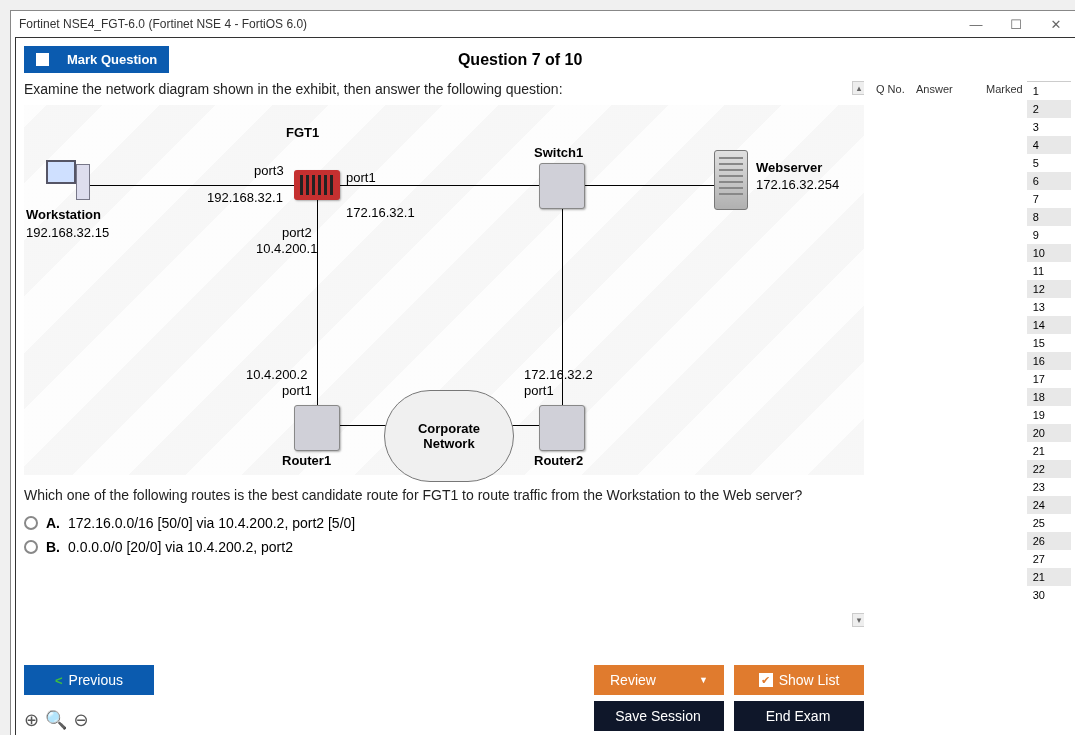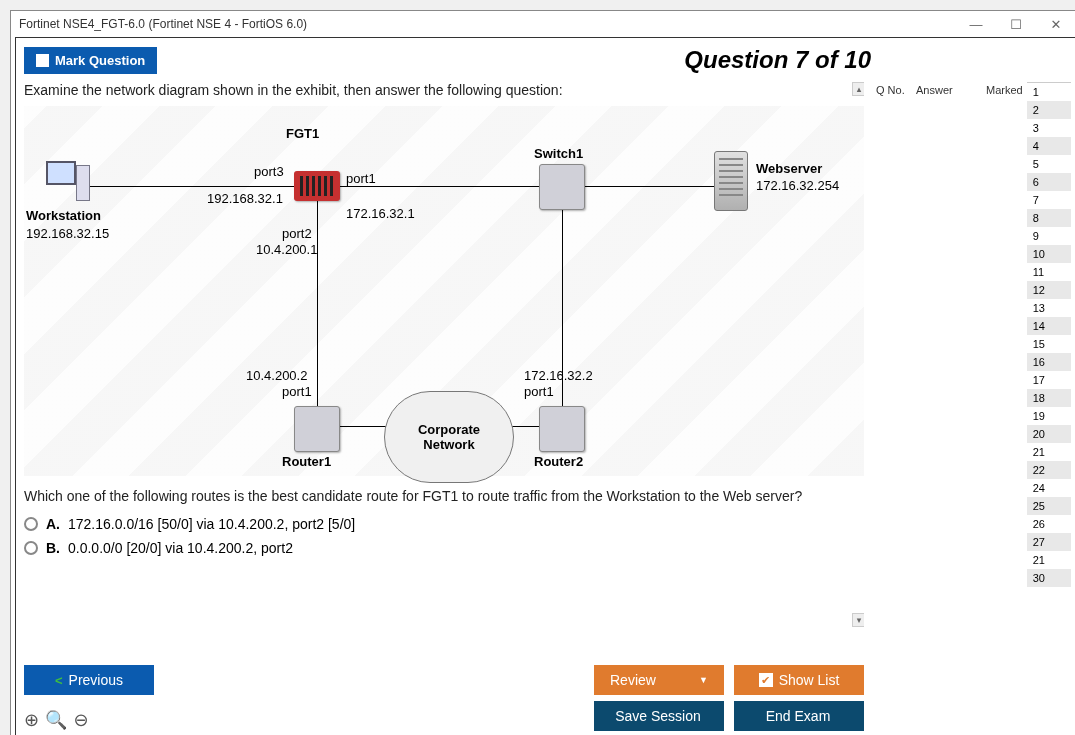--- a/index.html
+++ b/index.html
@@ -3,23 +3,23 @@
 <meta charset="utf-8">
 <style>
 * { box-sizing: border-box; margin: 0; padding: 0; font-family: Arial, sans-serif; }
 body { background: #f0f0f0; padding: 10px; }
 .window { width: 1075px; height: 735px; background: #fff; border: 1px solid #888; display: flex; flex-direction: column; }
 .titlebar { height: 26px; display: flex; align-items: center; padding: 0 8px; font-size: 12px; color: #333; }
 .titlebar .title-text { flex: 1; }
 .win-btn { width: 40px; height: 24px; display: flex; align-items: center; justify-content: center; color: #666; font-size: 13px; cursor: pointer; }
 .content { flex: 1; border: 1px solid #333; margin: 0 4px 4px 4px; display: flex; flex-direction: column; padding: 8px; }
 .header-row { display: flex; align-items: center; margin-bottom: 8px; }
-.mark-q { background: #0b5baf; color: #fff; font-weight: bold; font-size: 13px; padding: 6px 12px; display: inline-flex; align-items: center; gap: 6px; cursor: pointer; }
+.mark-q { background: #0b5baf; color: #fff; font-weight: bold; font-size: 13px; padding: 6px 12px; display: inline-flex; align-items: center; gap: 18px; cursor: pointer; }
 .mark-q .chk { width: 13px; height: 13px; background: #fff; display: inline-block; }
-.q-title { flex: 1; text-align: right; font-weight: bold; font-size: 24px; font-style: italic; }
+.q-title { flex: 1; text-align: center; font-weight: bold; font-size: 16px; }
 .body-row { flex: 1; display: flex; gap: 8px; overflow: hidden; }
 .left-pane { flex: 1; display: flex; flex-direction: column; }
 .scroll-area { flex: 1; overflow-y: auto; border-right: 0; position: relative; }
 .scroll-wrap { position: relative; }
 .scroll-up, .scroll-dn { width: 14px; height: 14px; font-size: 9px; color: #666; display: flex; align-items: center; justify-content: center; border: 1px solid #ccc; background: #eee; position: absolute; right: -2px; }
 .scroll-up { top: 0; }
 .scroll-dn { bottom: 30px; }
 .q-text { font-size: 14px; color: #222; margin-bottom: 8px; }
 .exhibit { position: relative; width: 840px; height: 370px; background: repeating-linear-gradient(-45deg, rgba(150,150,150,0.08) 0 40px, rgba(150,150,150,0.02) 40px 80px); }
 .lbl { position: absolute; font-size: 13px; color: #000; }
@@ -41,21 +41,21 @@
 .list-head > div:nth-child(3) { flex: 1; }
 .q-list { flex: 1; overflow-y: auto; border-top: 1px solid #ccc; font-size: 11px; position: relative; }
 .q-list::-webkit-scrollbar { width: 14px; }
 .q-list::-webkit-scrollbar-thumb { background: #c0c0c0; }
 .q-row { display: flex; height: 18px; align-items: center; padding-left: 6px; }
 .q-row:nth-child(even) { background: #e8e8e8; }
 .footer { display: flex; gap: 10px; padding-top: 8px; align-items: center; }
 .btn { height: 30px; padding: 0 16px; color: #fff; font-size: 14px; display: inline-flex; align-items: center; justify-content: center; gap: 6px; cursor: pointer; min-width: 130px; }
 .btn.blue { background: #0b5baf; }
 .btn.orange { background: #e07b2e; }
-.btn.dark { background: #0c4a6e; padding-left: 14px; }
+.btn.dark { background: #0f172a; padding-left: 14px; }
 .btn .chk2 { width: 14px; height: 14px; background: #fff; color: #e07b2e; font-size: 11px; display: inline-flex; align-items: center; justify-content: center; }
 .chev { font-size: 13px; font-weight: bold; }
 .chev.g { color: #3fbf3f; }
 .spacer { flex: 1; }
 .zoom-row { display: flex; gap: 6px; padding-top: 8px; color: #555; font-size: 18px; }
 .zoom-btn { cursor: pointer; }
 .srv { position: absolute; width: 34px; height: 60px; background: linear-gradient(#e0e0e0,#b0b0b0); border: 1px solid #777; border-radius: 3px; }
 .srv::after{content:"";position:absolute;left:4px;top:6px;right:4px;height:40px;background:repeating-linear-gradient(#888 0 2px,transparent 2px 6px);}
 .ws { position: absolute; width: 40px; height: 46px; }
 .ws .mon { width: 30px; height: 24px; background: #cfe0ff; border: 2px solid #556; margin-left: 2px; }
@@ -201,20 +201,21 @@
             <div class="q-row">13</div>
             <div class="q-row">14</div>
             <div class="q-row">15</div>
             <div class="q-row">16</div>
             <div class="q-row">17</div>
             <div class="q-row">18</div>
             <div class="q-row">19</div>
             <div class="q-row">20</div>
             <div class="q-row">21</div>
             <div class="q-row">22</div>
+            <div class="q-row">23</div>
             <div class="q-row">24</div>
             <div class="q-row">25</div>
             <div class="q-row">26</div>
             <div class="q-row">27</div>
             <div class="q-row">21</div>
             <div class="q-row">30</div>
           </div>
       </div>
     </div>
   </div>

